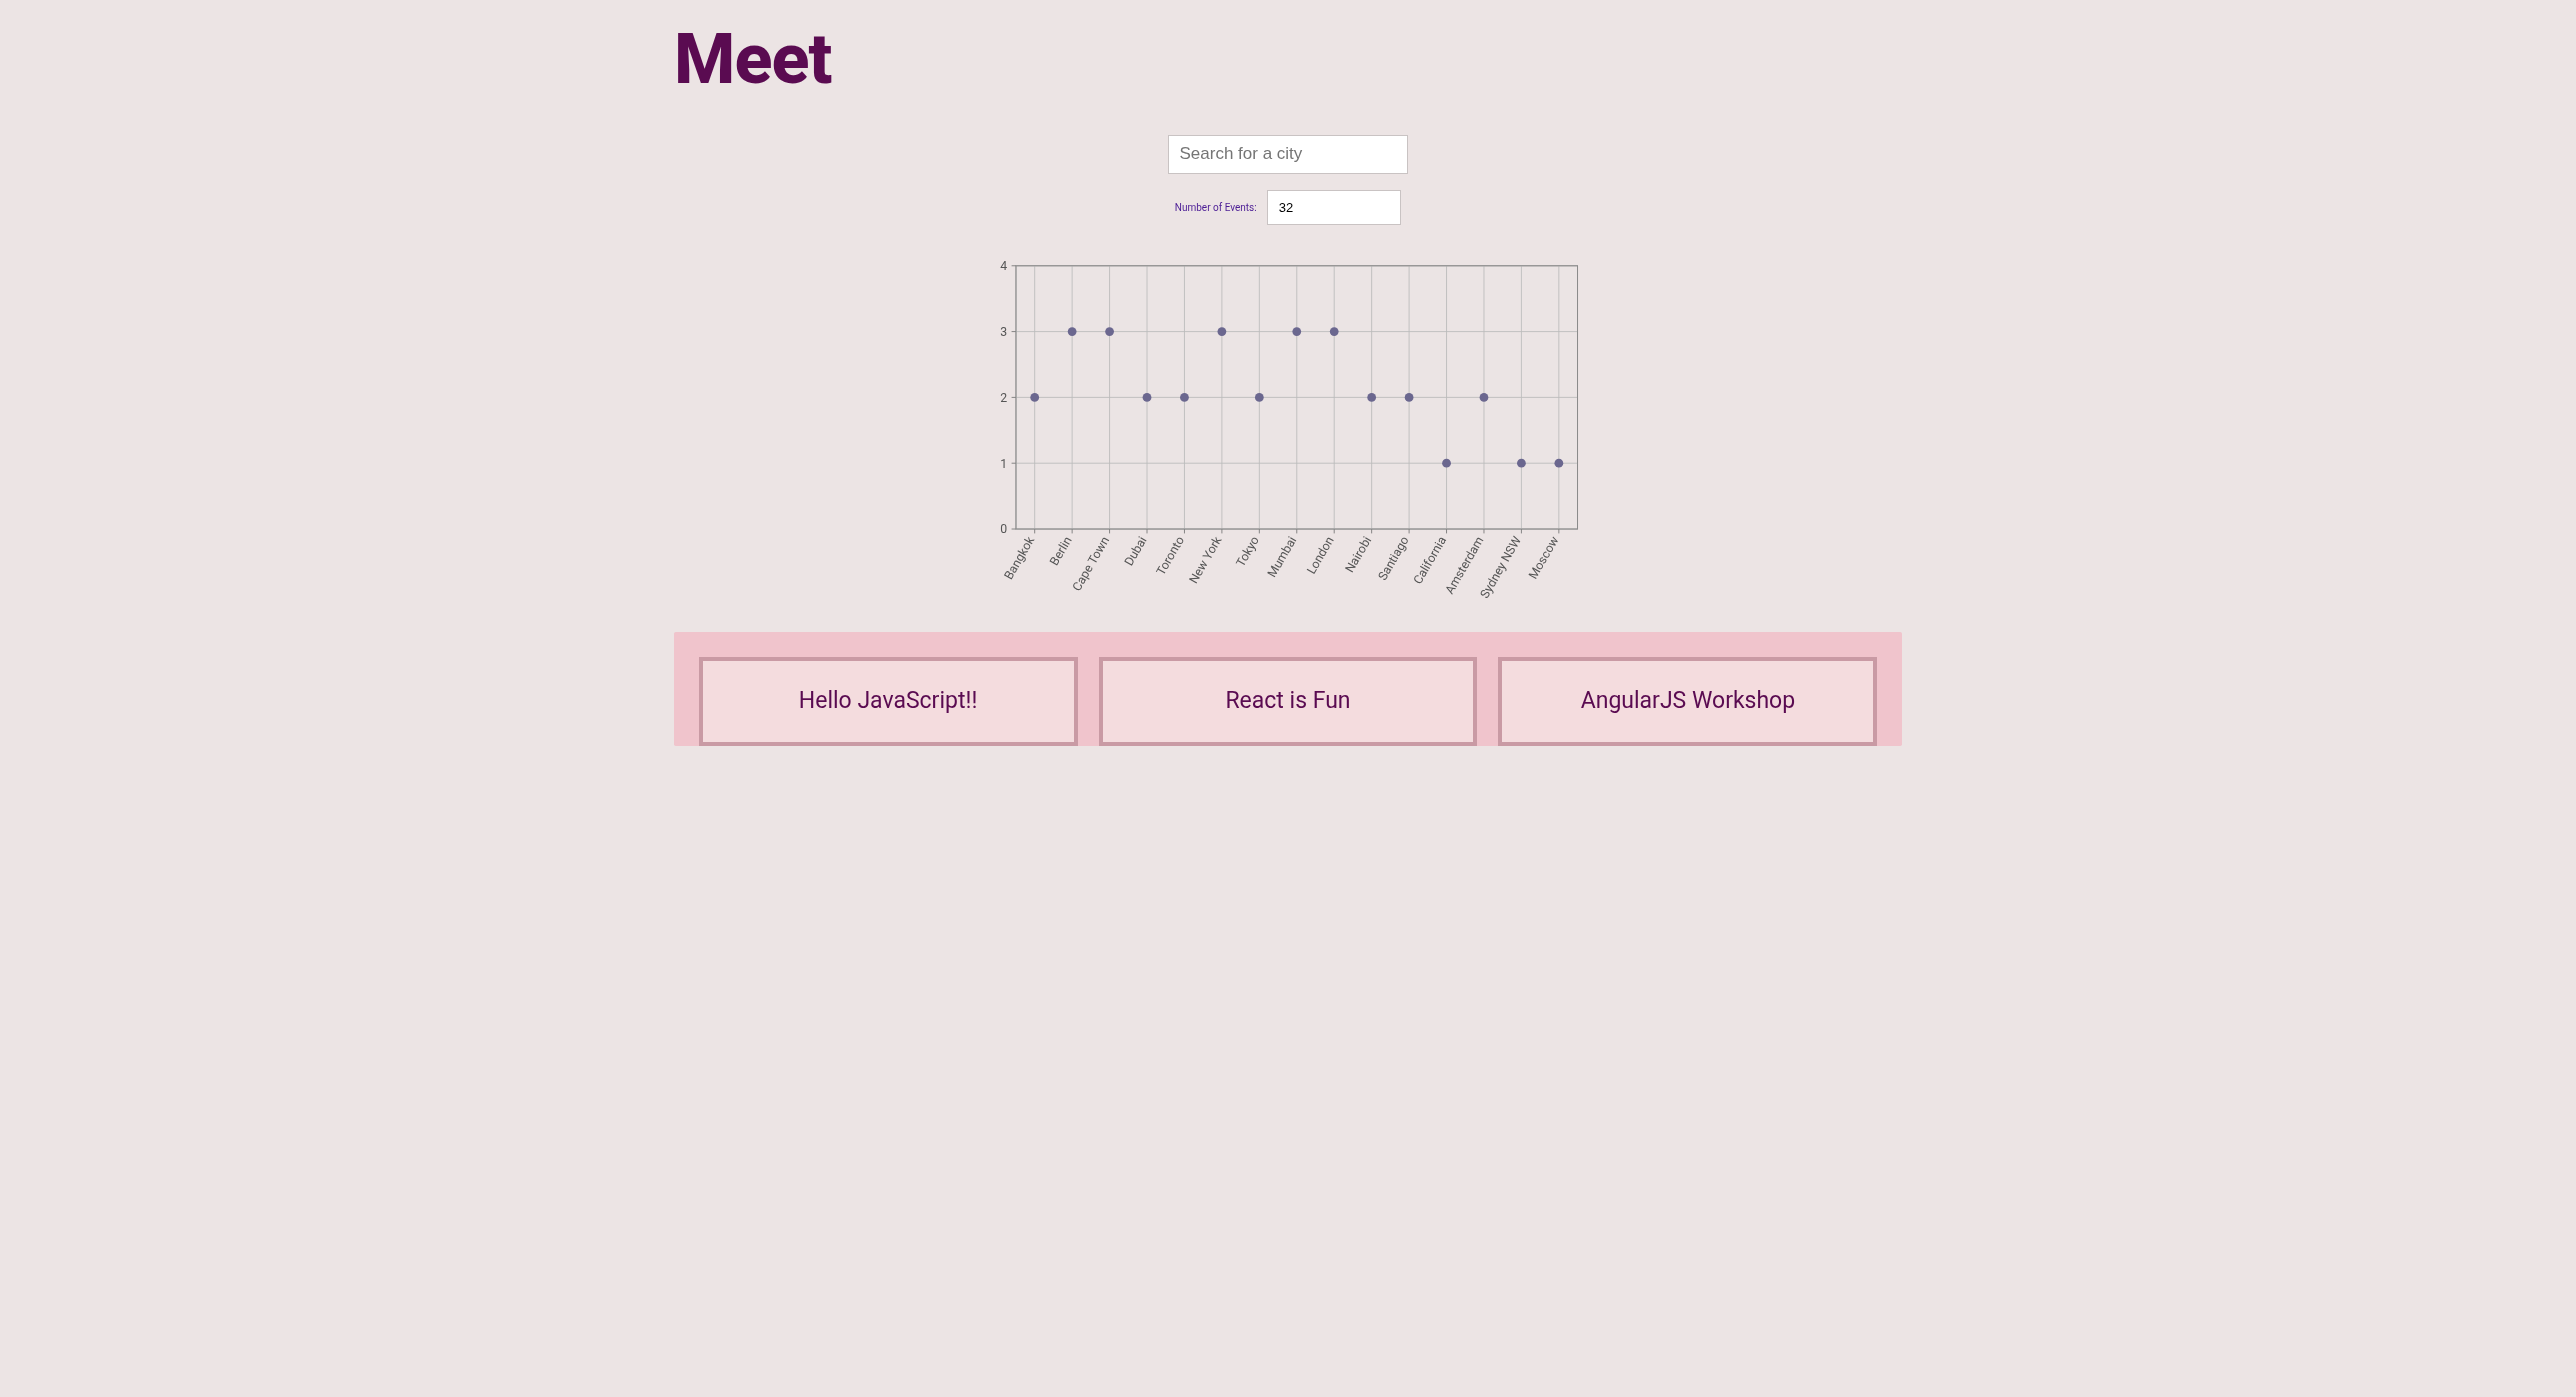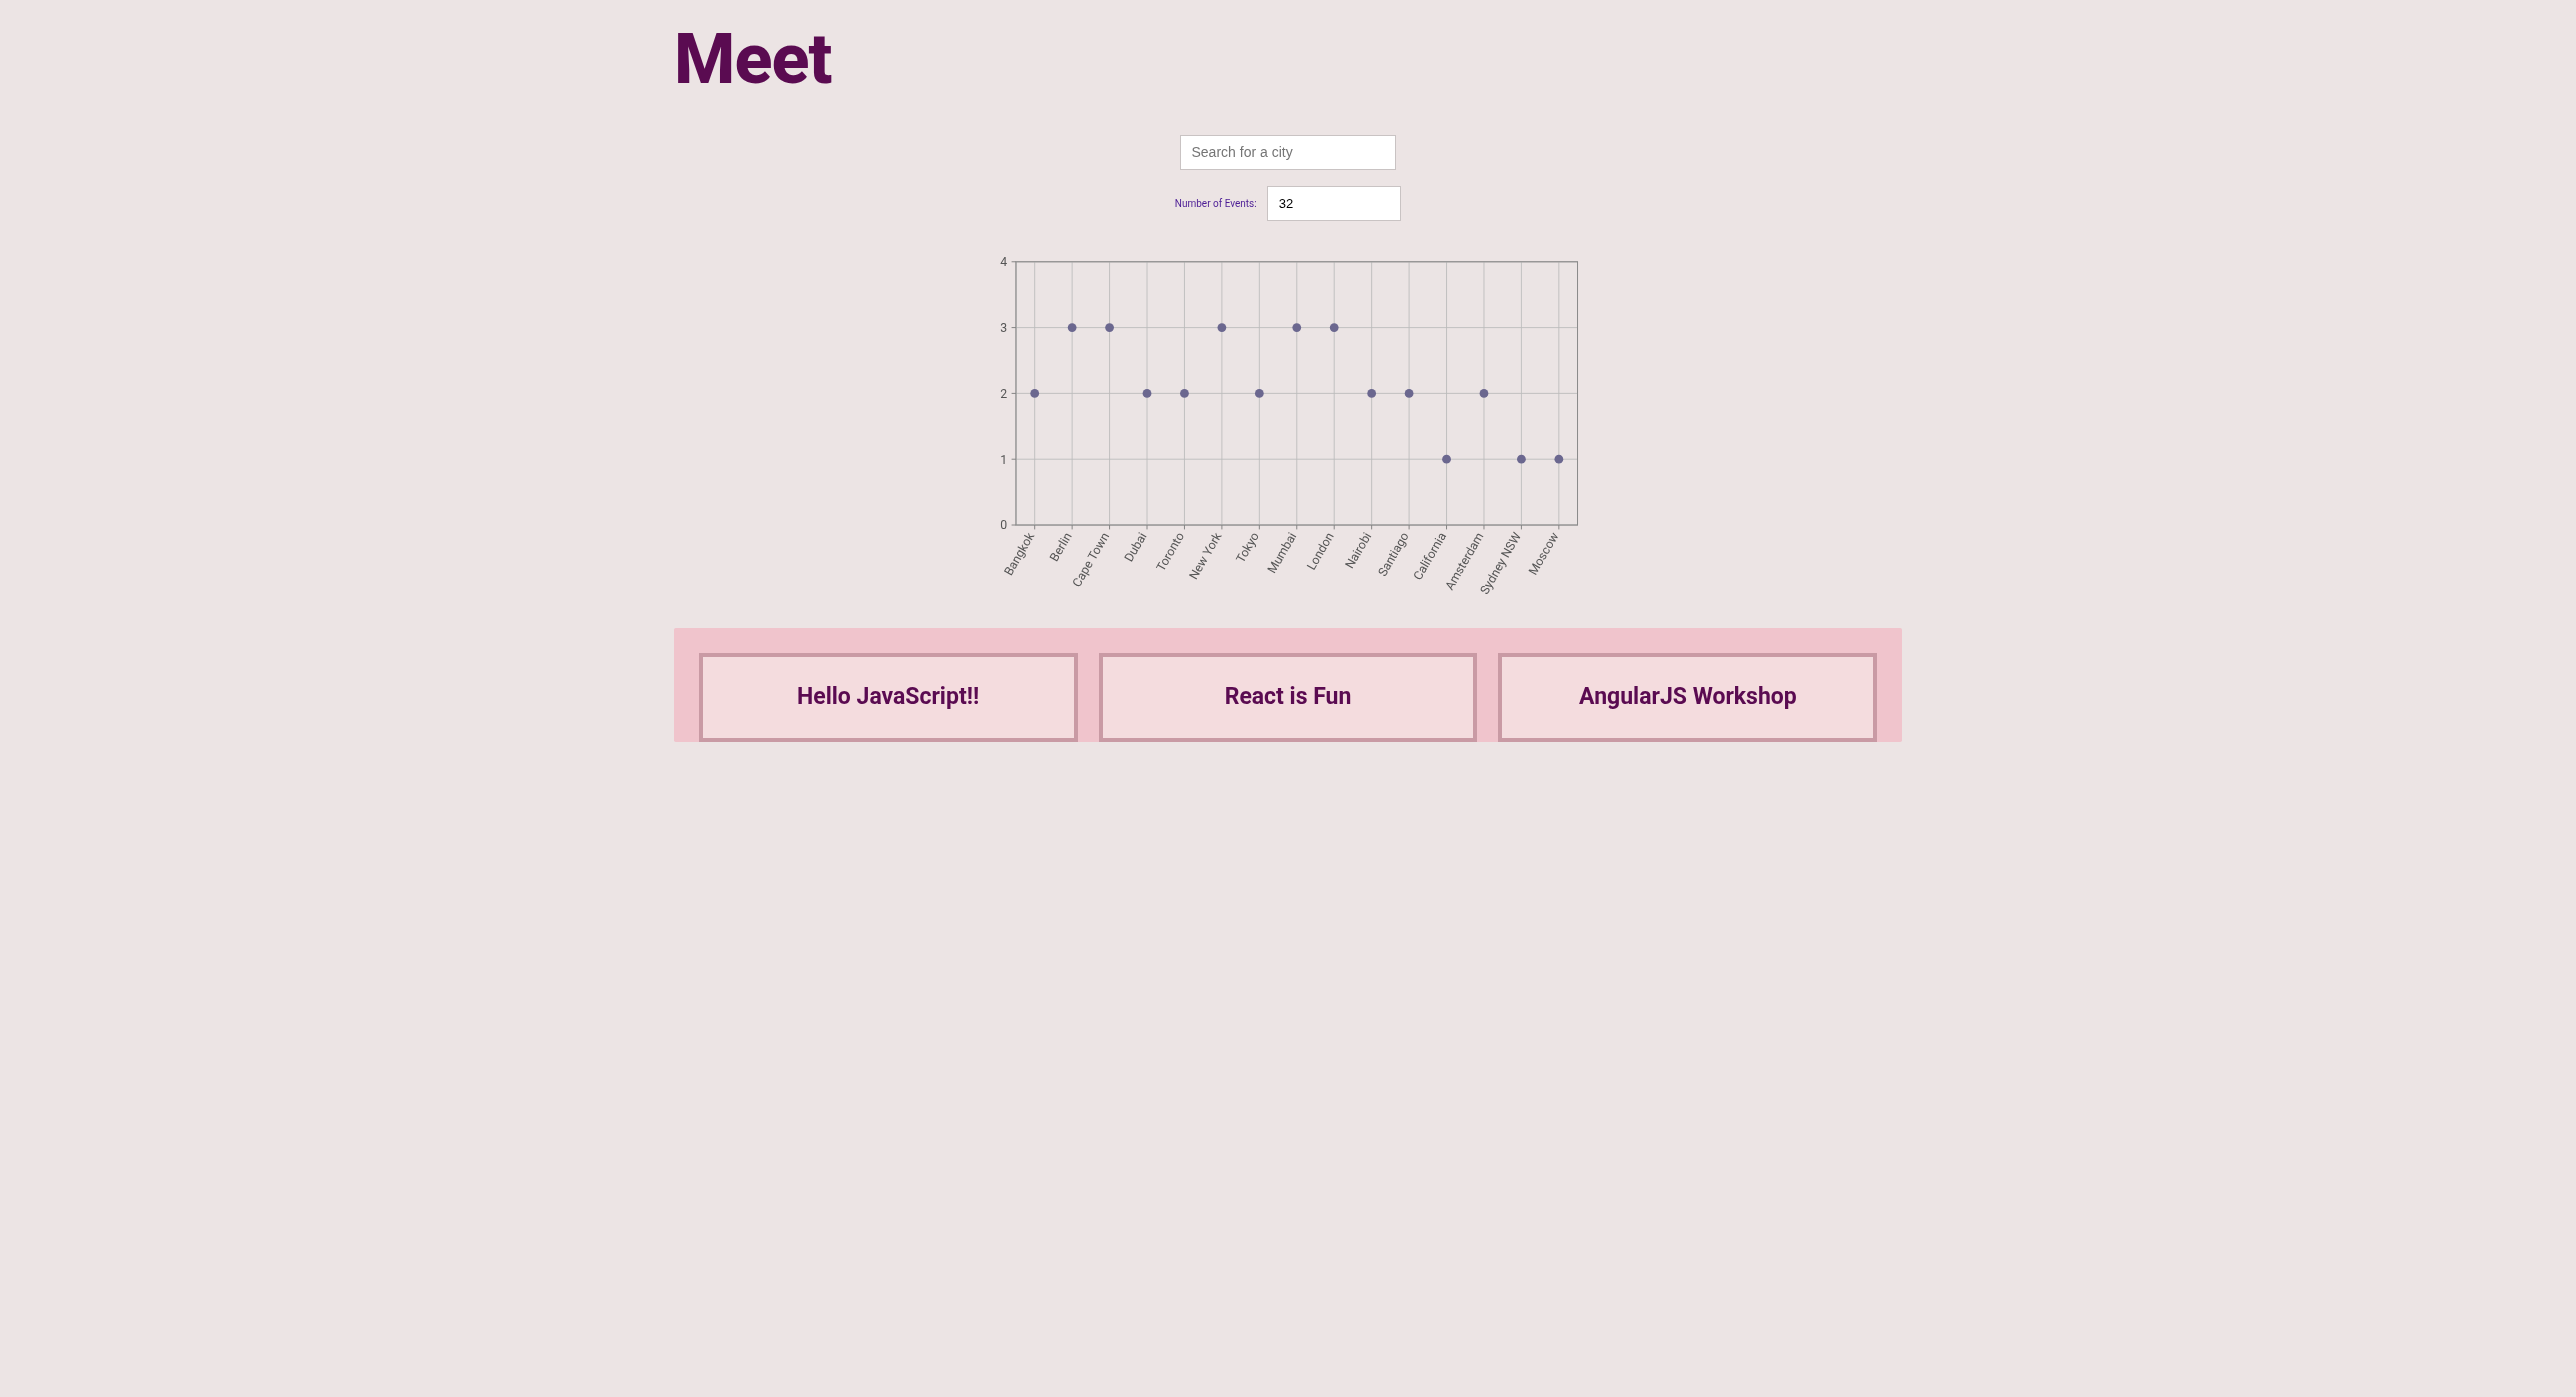--- a/index.html
+++ b/index.html
@@ -24,23 +24,23 @@
     letter-spacing: -0.9px;
   }
   .controls {
     display: flex;
     flex-direction: column;
     align-items: center;
     gap: 16px;
     margin-bottom: 32px;
   }
   .search-input {
-    width: 216px;
+    width: 240px;
     padding: 8.8px 10.5px;
-    font-size: 14px;
+    font-size: 17px;
     border: 0.9px solid #c9c3c3;
     background: #fff;
     color: #1d4ed8;
   }
   .num-row {
     display: flex;
     align-items: center;
     gap: 10.5px;
   }
   .num-label {
@@ -79,21 +79,21 @@
   }
   .event-card {
     flex: 1;
     background: #f4dcde;
     border: 4.4px solid #c99aa4;
     padding: 26px 21px 16px 21px;
     text-align: center;
   }
   .event-title {
     font-size: 23px;
-    font-weight: 700;
+    font-weight: 400;
     color: #5a0b51;
     margin: 0 0 12.3px 0;
   }
   
   .pie-label { font-size: 16px; fill: #333; }
   .axis-tick { font-size: 14px; fill: #555; }
   .x-tick { font-size: 14px; fill: #555; }
 </style>
 </head>
 <body>

